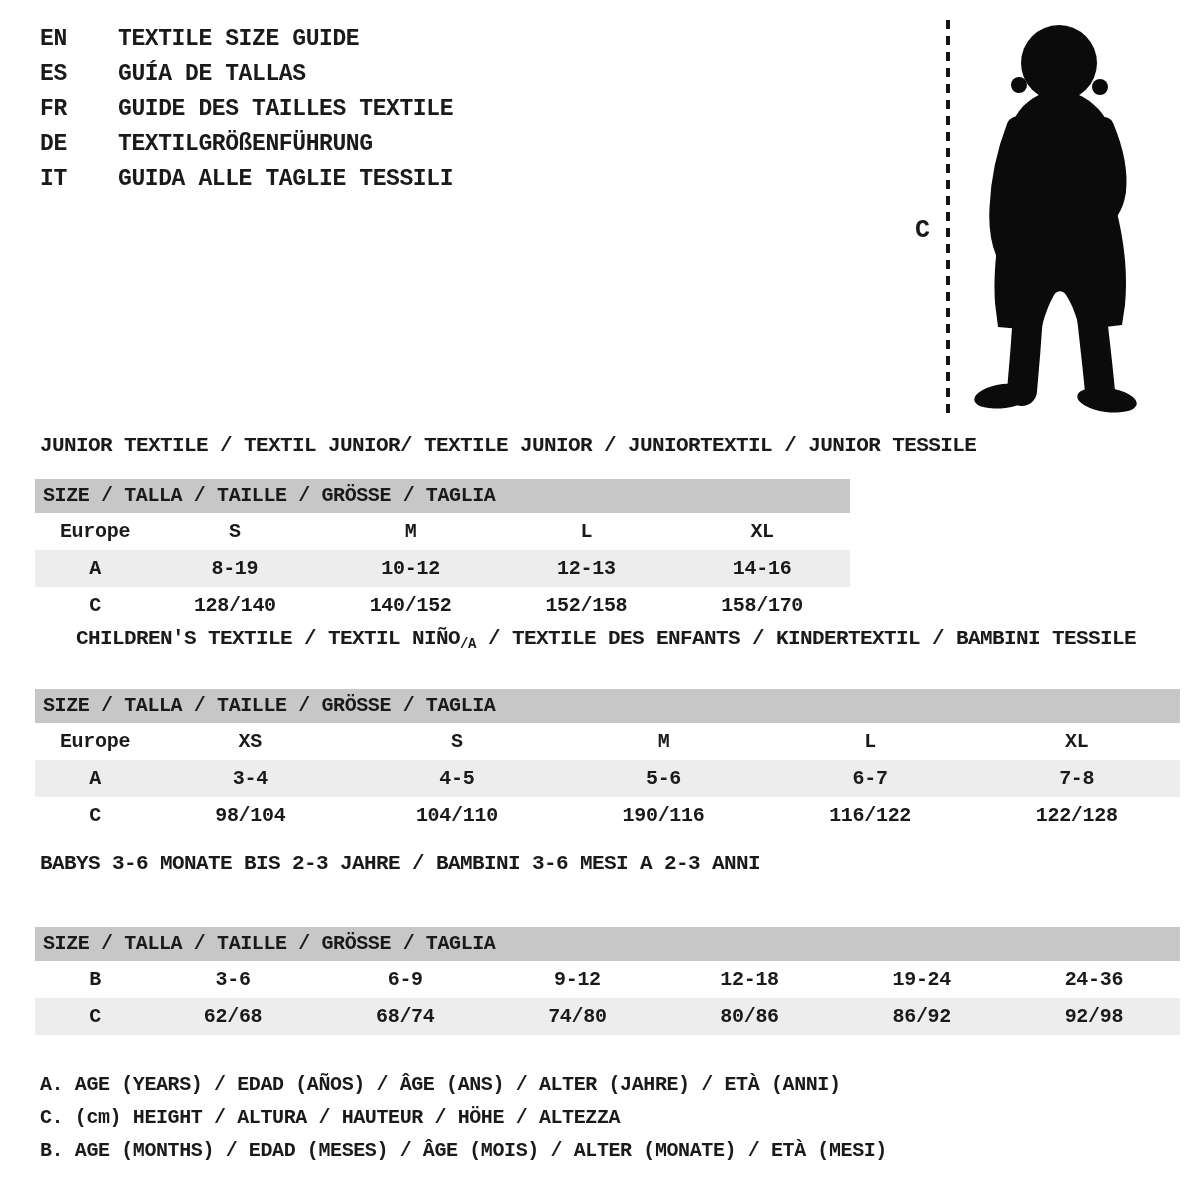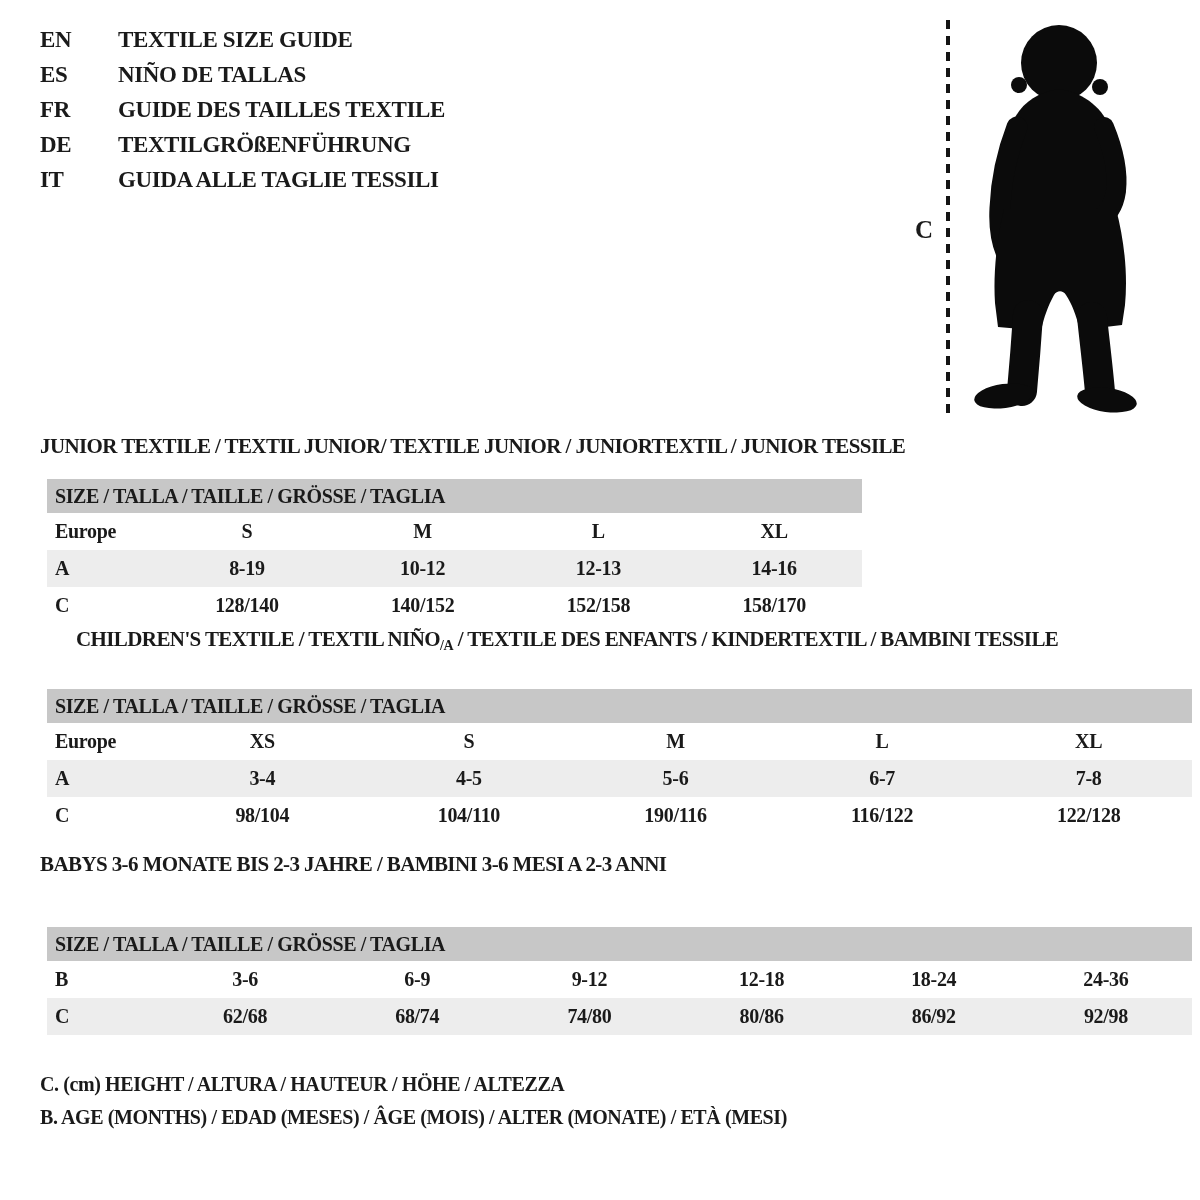--- a/index.html
+++ b/index.html
@@ -3,21 +3,21 @@
 <meta charset="utf-8">
 <style>
   * { margin: 0; padding: 0; box-sizing: border-box; }
   html, body { background: #ffffff; }
   .page {
     position: relative;
     width: 1200px;
     height: 1200px;
     background: #ffffff;
     color: #1a1a1a;
-    font-family: Liberation Serif, serif;
+    font-family: Liberation Mono, monospace;
     font-weight: bold;
     overflow: hidden;
   }
 
   
   .lang-block {
     position: absolute;
     left: 40px;
     top: 28px;
     display: grid;
@@ -46,21 +46,21 @@
     font-size: 21px;
     letter-spacing: -0.6px;
     white-space: nowrap;
   }
   #junior-title   { top: 434px; }
   #children-title { top: 627px; margin-left: 36px; }
   #babies-title   { top: 848px; line-height: 32px; }
   .sub-a { font-size: 14px; position: relative; top: 4px; letter-spacing: -0.5px; }
 
   
-  .size-table { position: absolute; left: 35px; margin-left: 12px; }
+  .size-table { position: absolute; left: 35px; }
   #junior-table   { top: 479px; width: 815px; }
   #children-table { top: 689px; width: 1145px; }
   #babies-table   { top: 927px; width: 1145px; }
 
   .t-header {
     height: 34px;
     line-height: 34px;
     background: #c7c7c7;
     padding-left: 8px;
     font-size: 20px;
@@ -69,21 +69,21 @@
   .t-row {
     display: grid;
     align-items: center;
     height: 37px;
     font-size: 20px;
     letter-spacing: -0.3px;
   }
   .cols-4 { grid-template-columns: 112px repeat(4, 1fr); }
   .cols-5 { grid-template-columns: 112px repeat(5, 1fr); }
   .cols-6 { grid-template-columns: 112px repeat(6, 1fr); }
-  .t-label { padding-left: 8px; text-align: left; }
+  .t-label { padding-left: 8px; text-align: center; }
   .t-cell  { text-align: center; }
   .shaded  { background: #ededed; }
 
   
   .legend {
     position: absolute;
     left: 40px;
     top: 1068px;
     font-size: 20px;
     line-height: 33px;
@@ -93,21 +93,21 @@
 </style>
 </head>
 <body>
 
 <div class="page">
 
   <div class="lang-block">
     <span>EN</span>
     <span>TEXTILE SIZE GUIDE</span>
     <span>ES</span>
-    <span>NIÑO DE TALLAS</span>
+    <span>GUÍA DE TALLAS</span>
     <span>FR</span>
     <span>GUIDE DES TAILLES TEXTILE</span>
     <span>DE</span>
     <span>TEXTILGRÖßENFÜHRUNG</span>
     <span>IT</span>
     <span>GUIDA ALLE TAGLIE TESSILI</span>
   </div>
 
   <span class="measure-label">C</span>
 
@@ -199,32 +199,33 @@
   </div>
 
   <div class="size-table" id="babies-table">
     <div class="t-header">SIZE / TALLA / TAILLE / GRÖSSE / TAGLIA</div>
     <div class="t-row cols-6">
       <span class="t-label">B</span>
       <span class="t-cell">3-6</span>
       <span class="t-cell">6-9</span>
       <span class="t-cell">9-12</span>
       <span class="t-cell">12-18</span>
-      <span class="t-cell">18-24</span>
+      <span class="t-cell">19-24</span>
       <span class="t-cell">24-36</span>
     </div>
     <div class="t-row cols-6 shaded">
       <span class="t-label">C</span>
       <span class="t-cell">62/68</span>
       <span class="t-cell">68/74</span>
       <span class="t-cell">74/80</span>
       <span class="t-cell">80/86</span>
       <span class="t-cell">86/92</span>
       <span class="t-cell">92/98</span>
     </div>
   </div>
 
   <div class="legend">
+    <div>A. AGE (YEARS) / EDAD (AÑOS) / ÂGE (ANS) / ALTER (JAHRE) / ETÀ (ANNI)</div>
     <div>C. (cm) HEIGHT / ALTURA / HAUTEUR / HÖHE / ALTEZZA</div>
     <div>B. AGE (MONTHS) / EDAD (MESES) / ÂGE (MOIS) / ALTER (MONATE) / ETÀ (MESI)</div>
   </div>
 
 </div>
 
 </body></html>

